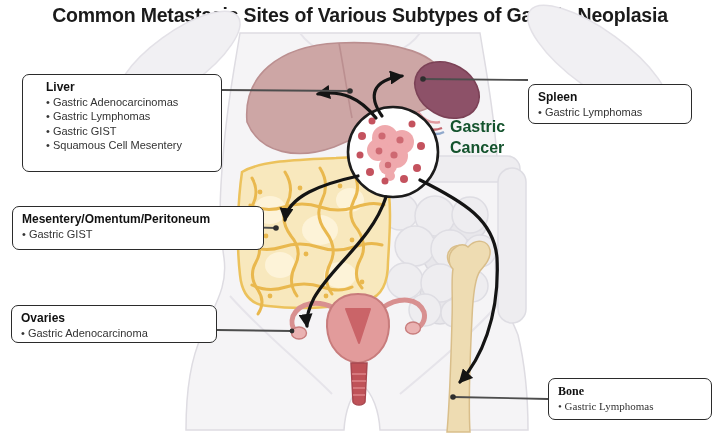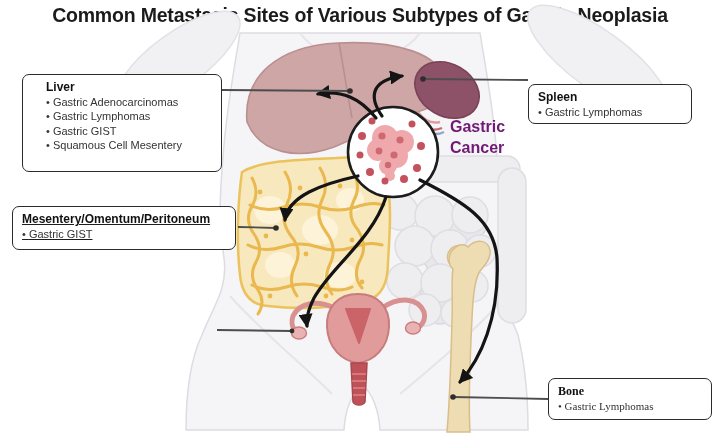--- a/index.html
+++ b/index.html
@@ -14,26 +14,26 @@
   svg.art{position:absolute;top:0;left:0;}
   .callout{
     position:absolute;background:#fff;border:1.6px solid #2b2b2b;border-radius:7px;
     padding:5px 9px 4px 9px;box-sizing:border-box;
   }
   .callout .bt{font-size:12px;font-weight:700;line-height:15px;color:#111;}
   .callout .item{font-size:11px;line-height:14.4px;color:#333;}
   .callout .item::before{content:"• ";}
   #liver-box{left:22px;top:74px;width:200px;height:98px;padding-left:23px;}
   #spleen-box{left:528px;top:84px;width:164px;height:40px;}
-  #mesentery-box{left:12px;top:206px;width:224px;height:44px;text-decoration:underline;}
+  #mesentery-box{left:12px;top:206px;width:252px;height:44px;}
   #ovaries-box{left:11px;top:305px;width:206px;height:38px;}
   #bone-box{left:548px;top:378px;width:164px;height:42px;font-family:Liberation Serif, serif;}
   #gastric-cancer-label{
     position:absolute;left:450px;top:116px;width:80px;
-    font-size:16px;font-weight:700;line-height:21px;color:#701a75;
+    font-size:16px;font-weight:700;line-height:21px;color:#14532d;
   }
 </style>
 </head>
 <body>
 
 <div id="stage">
 
   <div id="title">Common Metastasis Sites of Various Subtypes of Gastric Neoplasia</div>
 
   <svg class="art" width="720" height="444" viewBox="0 0 720 444">
@@ -239,20 +239,24 @@
   <div class="callout" id="spleen-box">
     <div class="bt">Spleen</div>
     <div class="item">Gastric Lymphomas</div>
   </div>
 
   <div class="callout" id="mesentery-box">
     <div class="bt">Mesentery/Omentum/Peritoneum</div>
     <div class="item">Gastric GIST</div>
   </div>
 
+  <div class="callout" id="ovaries-box">
+    <div class="bt">Ovaries</div>
+    <div class="item">Gastric Adenocarcinoma</div>
+  </div>
 
   <div class="callout" id="bone-box">
     <div class="bt">Bone</div>
     <div class="item">Gastric Lymphomas</div>
   </div>
 
   <div id="gastric-cancer-label">Gastric Cancer</div>
 
 </div>
 

